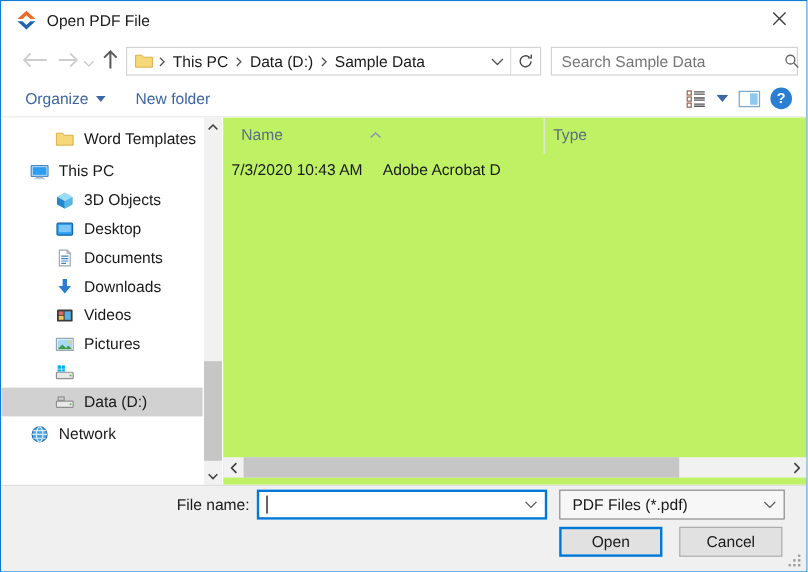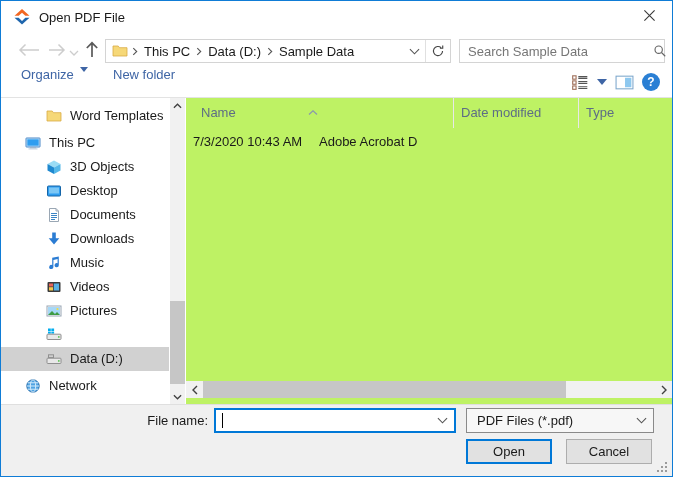--- a/index.html
+++ b/index.html
@@ -28,21 +28,21 @@
   .ab-spacer{flex:1;}
   .ab-chevron{width:22px;height:22px;display:flex;align-items:center;justify-content:center;flex:0 0 auto;}
   .ab-divider{width:1px;height:22px;background:#e0e0e0;flex:0 0 auto;}
   .ab-refresh{width:24px;height:22px;display:flex;align-items:center;justify-content:center;flex:0 0 auto;}
   .searchbox{position:absolute;left:458px;top:5px;width:206px;height:24px;border:1px solid #d4d4d4;background:#fff;display:flex;align-items:center;}
   .searchbox input{flex:1;border:none;outline:none;height:20px;padding:0 4px 0 8px;font:13px "Liberation Sans","DejaVu Sans",sans-serif;color:#1a1a1a;background:transparent;}
   .searchbox input::placeholder{color:#767676;}
   .search-glyph{width:24px;height:22px;display:flex;align-items:center;justify-content:center;flex:0 0 auto;}
   
   .toolbar{position:absolute;left:0;top:66px;width:100%;height:31px;background:#fff;border-bottom:1px solid #e3e3e3;color:#3e65a5;}
-  .tb-btn{position:absolute;top:0;height:30px;display:flex;align-items:flex-start;gap:6px;white-space:nowrap;}
+  .tb-btn{position:absolute;top:0;height:30px;display:flex;align-items:center;gap:6px;white-space:nowrap;}
   .tb-organize{left:20px;}
   .tb-newfolder{left:112px;}
   .tri-down{width:0;height:0;border-left:4px solid transparent;border-right:4px solid transparent;border-top:5px solid #3e65a5;display:inline-block;}
   .tb-right{position:absolute;right:12px;top:0;height:30px;display:flex;align-items:center;gap:8px;}
   .tb-icon{display:flex;align-items:center;justify-content:center;}
   .help-circle{width:18px;height:18px;border-radius:50%;background:#2a7fd4;color:#fff;font-weight:bold;font-size:12px;display:flex;align-items:center;justify-content:center;}
   
   .main{position:absolute;left:0;top:97px;width:100%;height:306px;background:#fff;}
   .sidebar{position:absolute;left:0;top:0;width:168px;height:100%;overflow:hidden;}
   .side-item{height:24px;line-height:24px;display:flex;align-items:center;gap:8px;padding-left:24px;white-space:nowrap;}
@@ -285,28 +285,20 @@
         <span class="sicon">
           <svg viewBox="0 0 16 16">
               <path d="M6.2 1.5h3.6v5.8h3.5L8 13.6 2.7 7.3h3.5z" fill="#2b7cd3"></path>
             </svg>
         </span>
         <span>Downloads</span>
       </div>
       <div class="side-item ind">
         <span class="sicon">
           <svg viewBox="0 0 16 16">
-              <path d="M6.2 2.8 L12.8 1.4 V10.2 A2.1 2.1 0 1 1 11.6 8.3 V4 L7.4 4.9 V12 A2.1 2.1 0 1 1 6.2 10.1 Z" fill="#2b7cd3"></path>
-            </svg>
-        </span>
-        <span>Music</span>
-      </div>
-      <div class="side-item ind">
-        <span class="sicon">
-          <svg viewBox="0 0 16 16">
               <rect x="1.5" y="3" width="13" height="10" rx="1" fill="#3b3b3b"></rect>
               <rect x="3" y="4.5" width="4" height="3" fill="#e8635a"></rect>
               <rect x="7.8" y="4.5" width="5.2" height="7" fill="#58b0e3"></rect>
               <rect x="3" y="8.2" width="4" height="3.3" fill="#f2c84b"></rect>
             </svg>
         </span>
         <span>Videos</span>
       </div>
       <div class="side-item ind">
         <span class="sicon">
@@ -371,23 +363,20 @@
 
     <div class="filelist">
       <div class="fl-header">
         <div class="fl-cell c-name">
           <span class="sort-ind">
             <svg viewBox="0 0 10 5" width="10" height="5" fill="none" stroke="#8a97ad" stroke-width="1.2">
                 <path d="M1 4.5 L5 0.8 L9 4.5"></path>
               </svg>
           </span>
           <span>Name</span>
-        </div>
-        <div class="fl-cell c-date">
-          <span>Date modified</span>
         </div>
         <div class="fl-cell c-type">
           <span>Type</span>
         </div>
       </div>
 
       <div class="fl-row">
         <div class="fl-cell r-date">7/3/2020 10:43 AM</div>
         <div class="fl-cell r-type">Adobe Acrobat D</div>
       </div>

